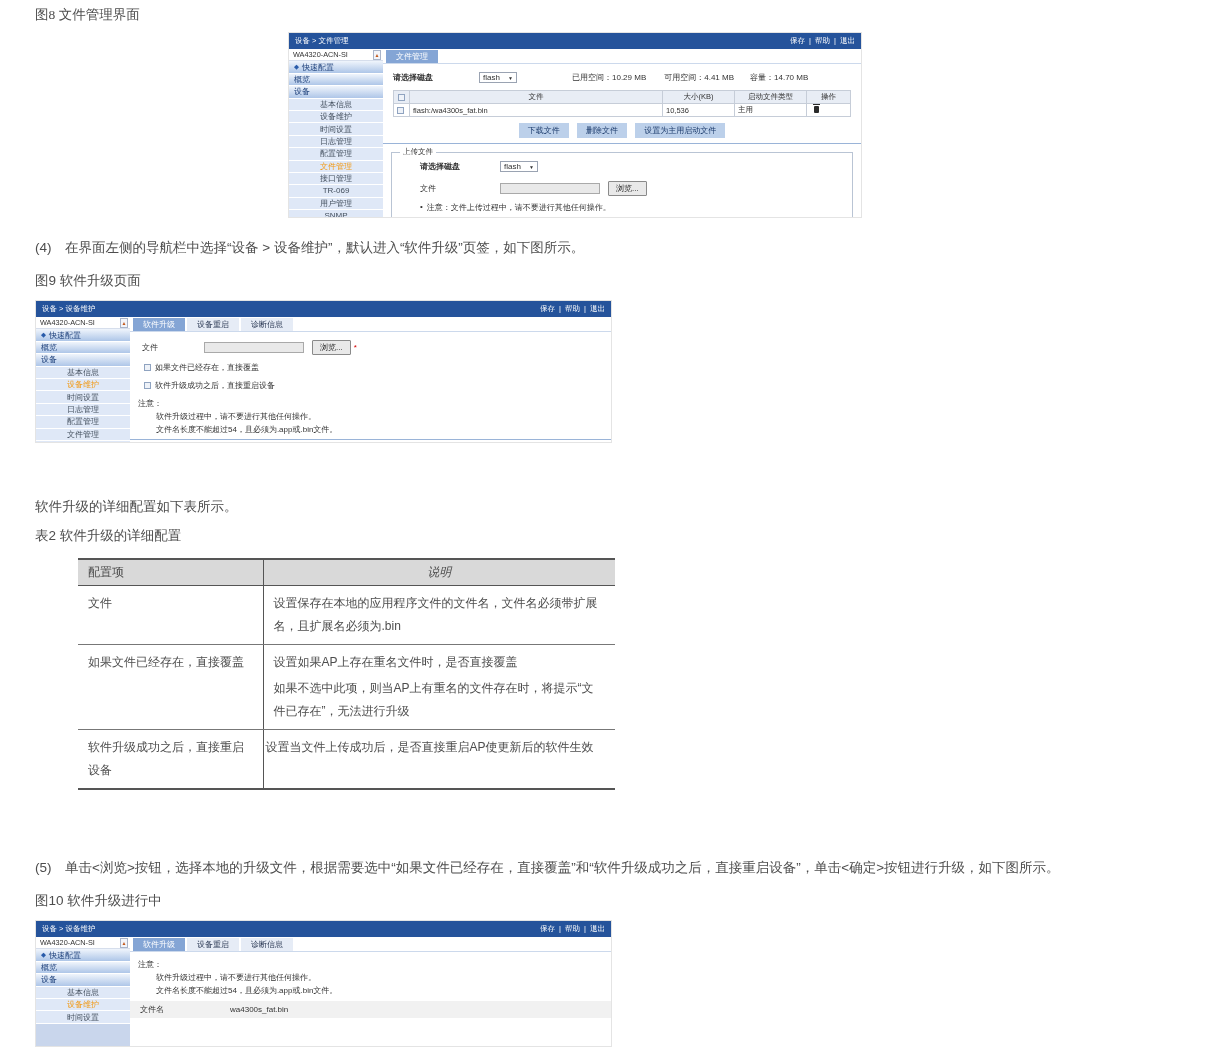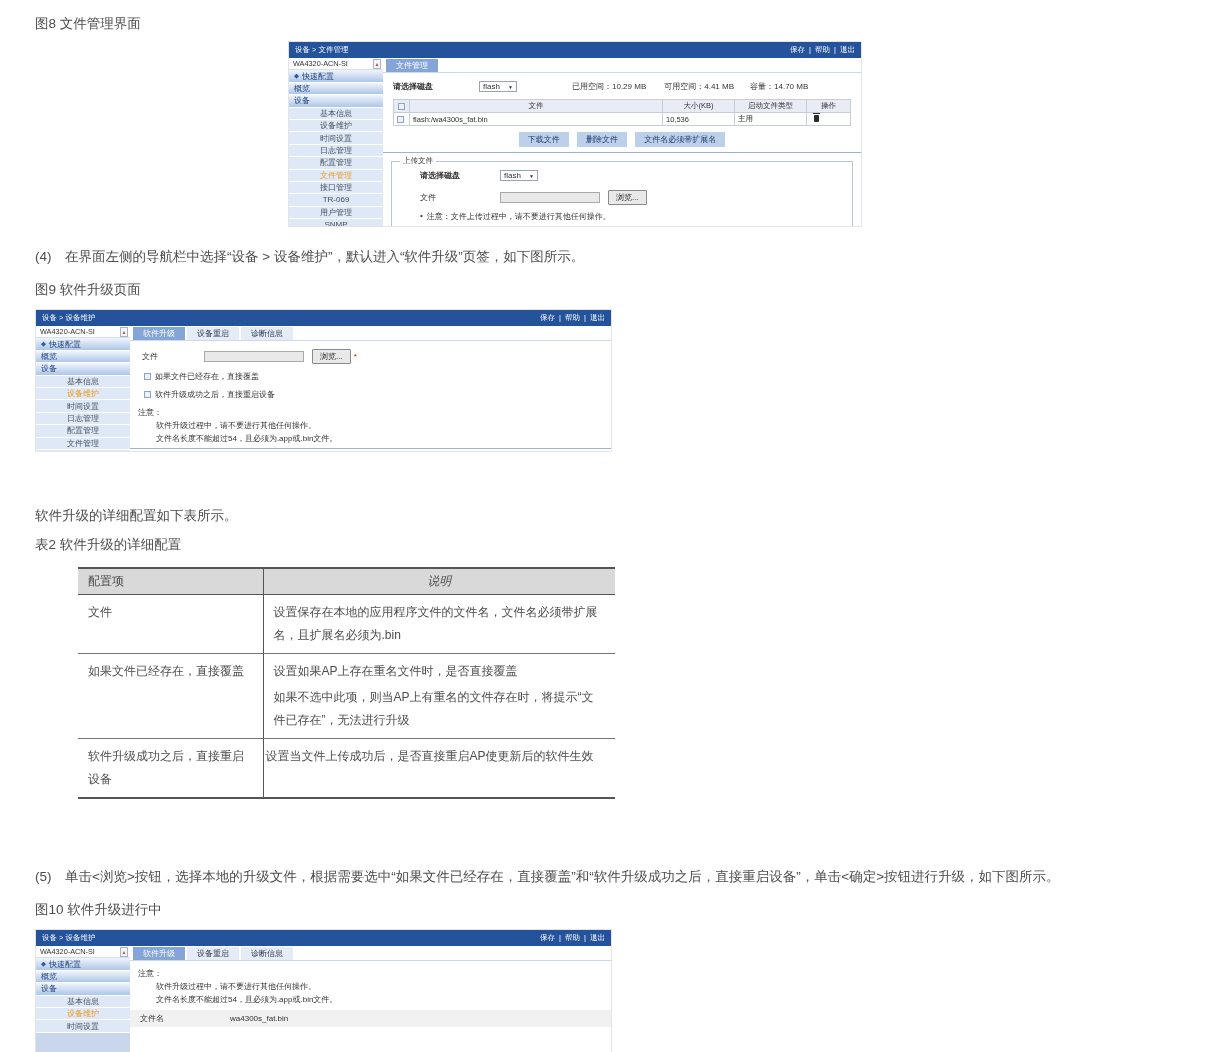--- a/index.html
+++ b/index.html
@@ -64,21 +64,21 @@
   .f9-noteline { margin:2px 0 0 26px; color:#333; }
   .f9-star { margin:3px 0 0 5px; color:#333; }
   .f10-filerow { display:flex; align-items:center; background:#f1f1f1; margin-top:5px; padding:3px 0 3px 10px; }
   .f10-filerow .flbl { width:90px; }
 </style>
 </head>
 <body>
 
 <div class="page">
 
-  <p class="caption" style="margin-top:9px;">图8 文件管理界面</p>
+  <p class="caption" style="font-family:Liberation Serif, serif;">图8 文件管理界面</p>
 
   <div class="screenshot" style="width:574px; height:186px; margin:8px 0 0 253px;">
     <div class="sc-titlebar">
       <span>设备 &gt; 文件管理</span>
       <span class="sc-links">
         <span>保存</span>
         <span>|</span>
         <span>帮助</span>
         <span>|</span>
         <span>退出</span>
@@ -141,21 +141,21 @@
               <td>flash:/wa4300s_fat.bin</td>
               <td class="num">10,536</td>
               <td>主用</td>
               <td><span class="trash"></span></td>
             </tr>
           </tbody>
         </table>
         <div class="f8-btnrow">
           <span class="sc-btn">下载文件</span>
           <span class="sc-btn">删除文件</span>
-          <span class="sc-btn">文件名必须带扩展名</span>
+          <span class="sc-btn">设置为主用启动文件</span>
         </div>
         <hr class="sc-hr">
         <fieldset class="f8-fieldset">
           <legend>上传文件</legend>
           <div class="f8-frow">
             <span class="flbl blbl">请选择磁盘</span>
             <span class="dd">
                 <span>flash</span>
                 <span class="ar">▼</span>
               </span>

